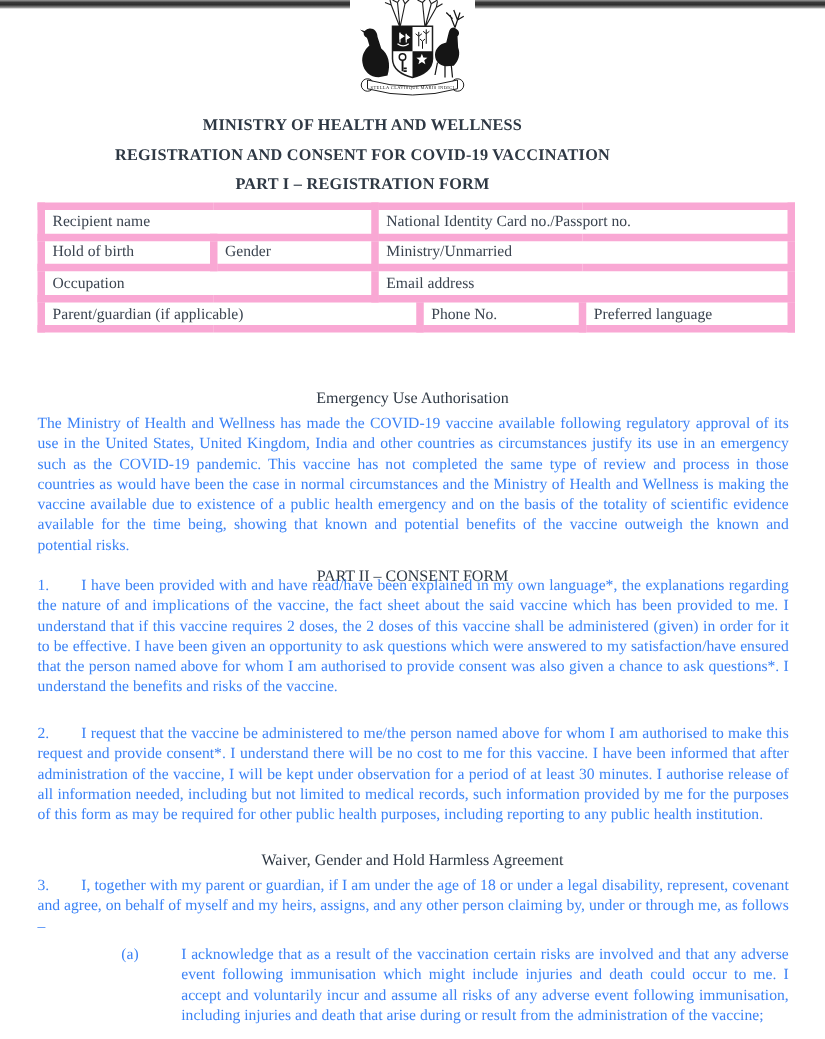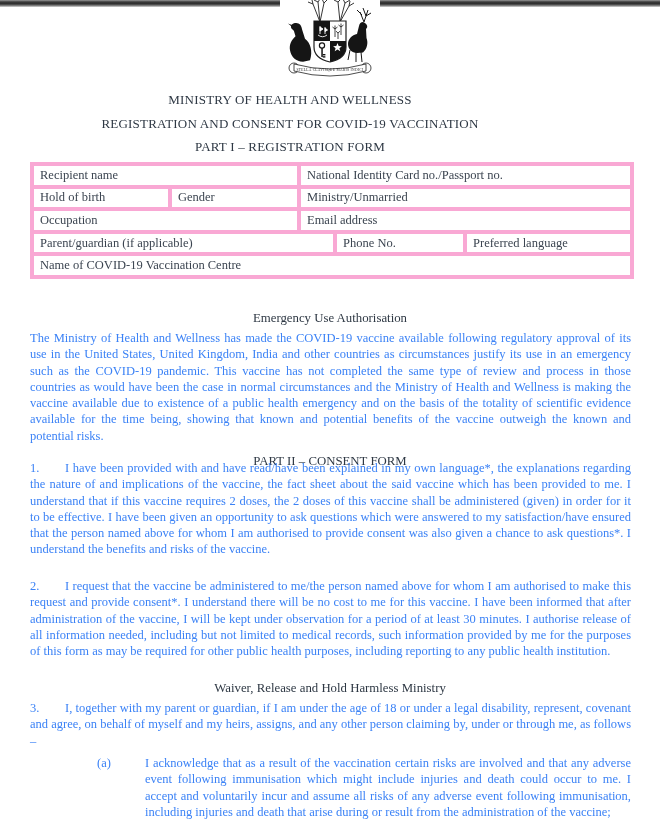--- a/index.html
+++ b/index.html
@@ -4,28 +4,28 @@
 <style>
   html,body{margin:0;padding:0}
   body{
     width:660px;height:831px;background:#ffffff;position:relative;overflow:hidden;
     font-family:"Liberation Serif", serif;color:#414b59;
   }
   .scan-band{position:absolute;top:0;left:0;width:660px;height:7px;z-index:1;
     background:linear-gradient(to bottom,#9a9a9a 0%,#3a3a3a 28%,#2e2e2e 55%,#8f8f8f 85%,#dcdcdc 100%);}
   .crest-box{position:absolute;top:0;left:50%;transform:translateX(-50%);
     width:100px;height:86px;background:#ffffff;z-index:2;text-align:center;}
-  .doc-title{position:absolute;left:0;width:580px;text-align:center;font-weight:normal;
+  .doc-title{position:absolute;left:0;width:580px;text-align:center;font-weight:bold;
     font-size:13px;color:#2e3844;letter-spacing:.2px;z-index:1;}
   #title-ministry{top:92px}
   #title-registration{top:116px}
   #title-part1{top:139px}
   .reg-table{position:absolute;top:162px;left:30px;width:601px;border-collapse:collapse;
     table-layout:fixed;font-size:12.5px;color:#3b4450;z-index:1;}
-  .reg-table td{border:4px solid #f9a8d4;height:18.6px;padding:0 3px 0 6px;
+  .reg-table td{border:6px solid #f9a8d4;height:18.6px;padding:0 3px 0 6px;
     vertical-align:middle;white-space:nowrap;overflow:hidden;}
   .sec-heading{position:absolute;left:0;width:660px;text-align:center;font-weight:normal;
     font-size:12.8px;color:#2e3844;margin:0;z-index:1;}
   #eua-heading{top:311px}
   #part2-heading{top:454px}
   #waiver-heading{top:681px}
   .para{position:absolute;left:30px;width:601px;margin:0;text-align:justify;
     font-size:12.5px;line-height:16.3px;color:#3b82f6;z-index:1;}
   #eua-body{top:330px}
   #consent-item-1{top:460px}
@@ -121,32 +121,29 @@
   </tr>
   <tr>
     <td colspan="2">Occupation</td>
     <td colspan="3">Email address</td>
   </tr>
   <tr>
     <td colspan="3">Parent/guardian (if applicable)</td>
     <td>Phone No.</td>
     <td>Preferred language</td>
   </tr>
-  <tr>
-    <td colspan="5">Name of COVID-19 Vaccination Centre</td>
-  </tr>
 </tbody>
   </table>
 
 <h3 class="sec-heading" id="eua-heading">Emergency Use Authorisation</h3>
 <p class="para" id="eua-body">The Ministry of Health and Wellness has made the COVID-19 vaccine available following regulatory approval of its use in the United States, United Kingdom, India and other countries as circumstances justify its use in an emergency such as the COVID-19 pandemic. This vaccine has not completed the same type of review and process in those countries as would have been the case in normal circumstances and the Ministry of Health and Wellness is making the vaccine available due to existence of a public health emergency and on the basis of the totality of scientific evidence available for the time being, showing that known and potential benefits of the vaccine outweigh the known and potential risks.</p>
 
 <h3 class="sec-heading" id="part2-heading">PART II – CONSENT FORM</h3>
 
 <p class="para" id="consent-item-1"><span class="pnum">1.</span><span>I have been provided with and have read/have been explained in my own language*, the explanations regarding the nature of and implications of the vaccine, the fact sheet about the said vaccine which has been provided to me. I understand that if this vaccine requires 2 doses, the 2 doses of this vaccine shall be administered (given) in order for it to be effective. I have been given an opportunity to ask questions which were answered to my satisfaction/have ensured that the person named above for whom I am authorised to provide consent was also given a chance to ask questions*. I understand the benefits and risks of the vaccine.</span></p>
 
 <p class="para" id="consent-item-2"><span class="pnum">2.</span><span>I request that the vaccine be administered to me/the person named above for whom I am authorised to make this request and provide consent*. I understand there will be no cost to me for this vaccine. I have been informed that after administration of the vaccine, I will be kept under observation for a period of at least 30 minutes. I authorise release of all information needed, including but not limited to medical records, such information provided by me for the purposes of this form as may be required for other public health purposes, including reporting to any public health institution.</span></p>
 
-<h3 class="sec-heading" id="waiver-heading">Waiver, Release and Hold Harmless Ministry</h3>
+<h3 class="sec-heading" id="waiver-heading">Waiver, Gender and Hold Harmless Agreement</h3>
 
 <p class="para" id="consent-item-3"><span class="pnum">3.</span><span>I, together with my parent or guardian, if I am under the age of 18 or under a legal disability, represent, covenant and agree, on behalf of myself and my heirs, assigns, and any other person claiming by, under or through me, as follows –</span></p>
 
 <p class="para" id="consent-item-3a"><span class="sub-label">(a)</span><span>I acknowledge that as a result of the vaccination certain risks are involved and that any adverse event following immunisation which might include injuries and death could occur to me. I accept and voluntarily incur and assume all risks of any adverse event following immunisation, including injuries and death that arise during or result from the administration of the vaccine;</span></p>
 
 </body></html>

